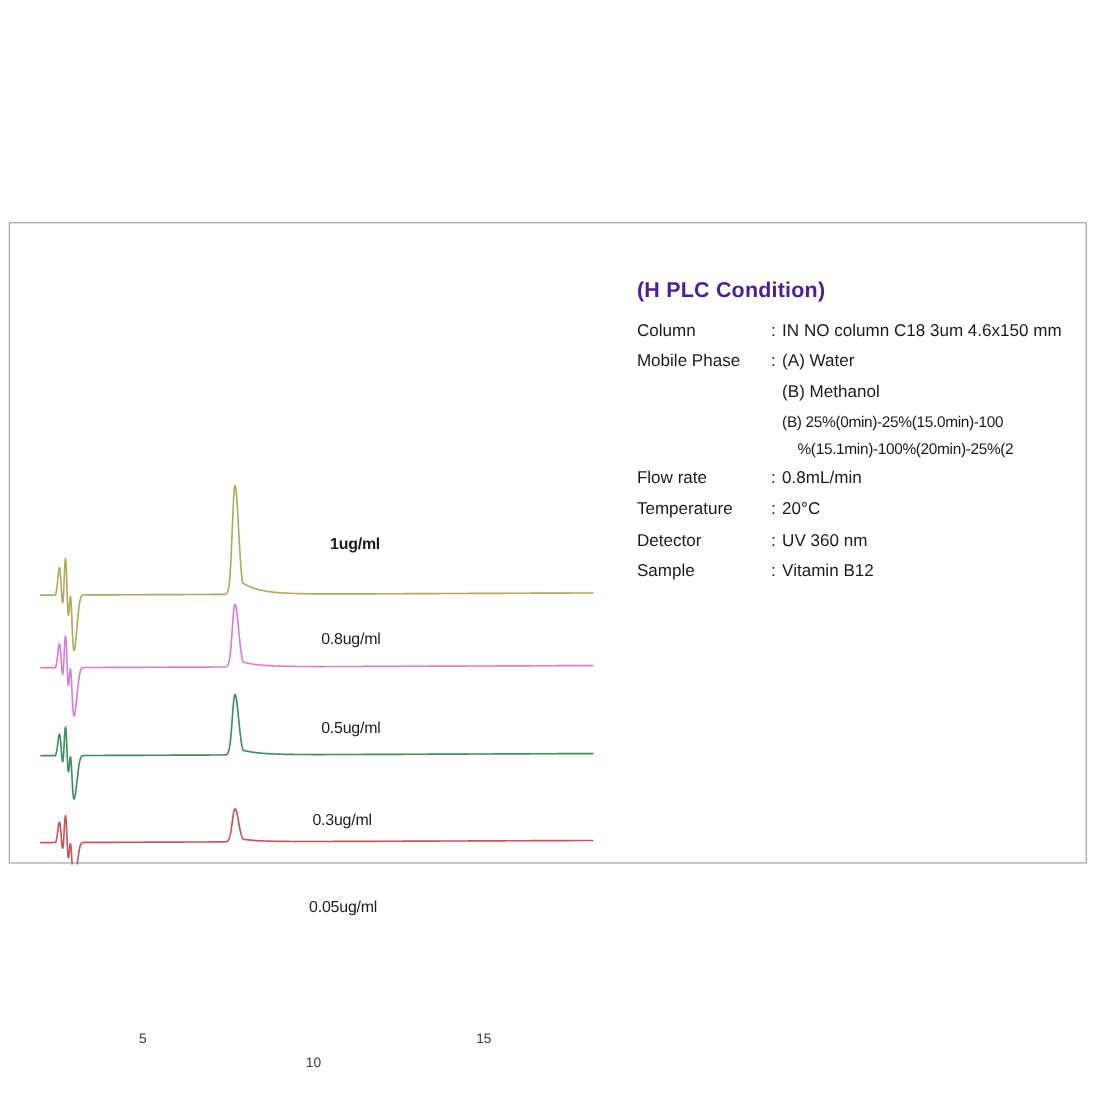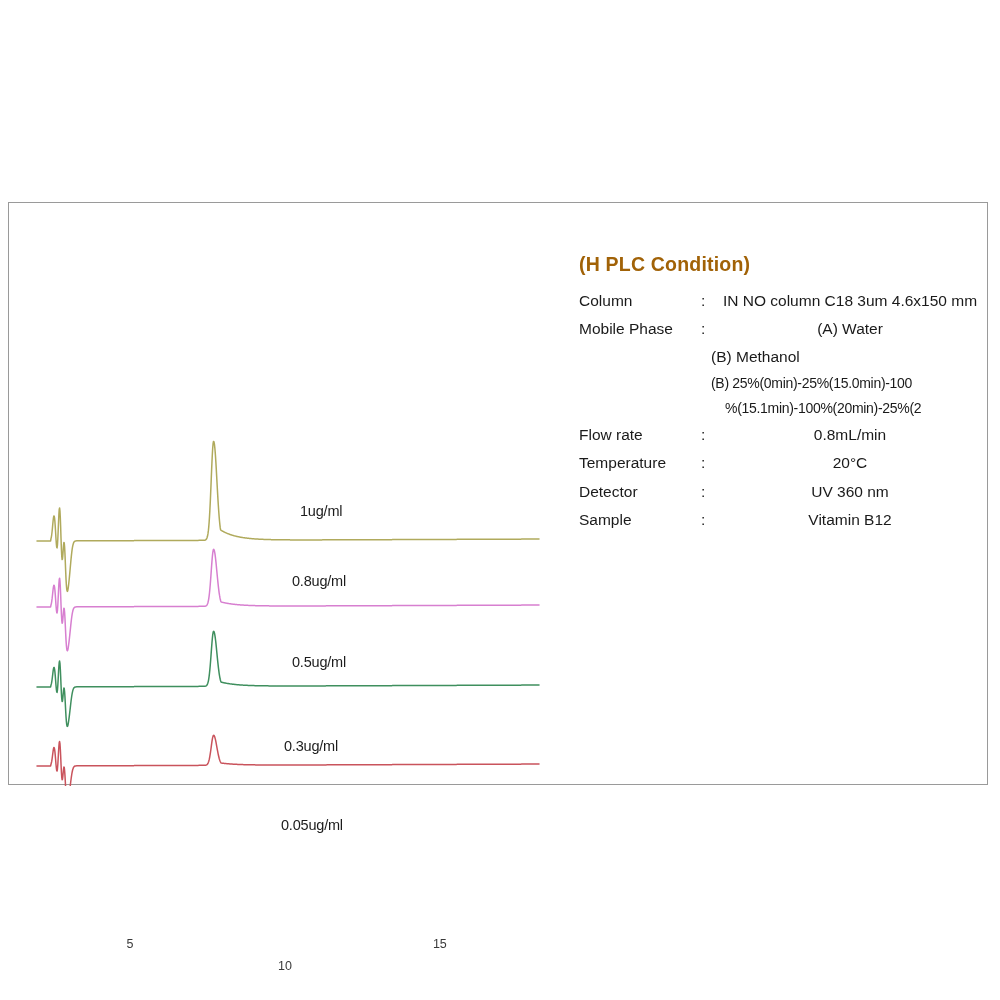--- a/index.html
+++ b/index.html
@@ -61,21 +61,21 @@
   
   #conditions-panel {
     position: absolute;
     left: 570px;
     top: 50px;
     width: 410px;
   }
   #conditions-title {
     font-size: 19.5px;
     font-weight: bold;
-    color: #a16207;
+    color: #4c1d95;
     letter-spacing: 0.2px;
     margin-bottom: 15px;
     font-family: "Liberation Sans", sans-serif;
   }
   .cond-row {
     display: flex;
     align-items: flex-start;
     margin-bottom: 9px;
     font-size: 15.5px;
     color: #1a1a1a;
@@ -86,21 +86,20 @@
     flex: 0 0 122px;
     white-space: nowrap;
   }
   .cond-sep {
     width: 10px;
     flex: 0 0 10px;
   }
   .cond-val {
     flex: 1 1 auto;
     white-space: nowrap;
-    text-align: center;
   }
   
   .cond-cont {
     margin-left: 132px;
     font-size: 15.5px;
     color: #1a1a1a;
     margin-bottom: 9px;
     white-space: nowrap;
   }
   .cond-cont.small {
@@ -142,21 +141,21 @@
             <line x1="337.87654320987656" y1="723" x2="337.87654320987656" y2="728" stroke="#4d4d4d" stroke-width="1.1"></line>
             <line x1="368.8641975308642" y1="723" x2="368.8641975308642" y2="728" stroke="#4d4d4d" stroke-width="1.1"></line>
             <line x1="399.8518518518519" y1="723" x2="399.8518518518519" y2="728" stroke="#4d4d4d" stroke-width="1.1"></line>
             <line x1="430.8395061728395" y1="723" x2="430.8395061728395" y2="732" stroke="#4d4d4d" stroke-width="1.4"></line>
             <line x1="461.8271604938272" y1="723" x2="461.8271604938272" y2="728" stroke="#4d4d4d" stroke-width="1.1"></line>
             <line x1="492.81481481481484" y1="723" x2="492.81481481481484" y2="728" stroke="#4d4d4d" stroke-width="1.1"></line>
             <line x1="523.8024691358025" y1="723" x2="523.8024691358025" y2="728" stroke="#4d4d4d" stroke-width="1.1"></line>
           </g>
       </svg>
       <div id="trace-labels">
-          <div class="trace-label" style="left: 291px; top: 300px;">1ug/ml</div>
+          <div class="trace-label" style="left: 291px; top: 284px; font-weight: bold;">1ug/ml</div>
           <div class="trace-label" style="left: 283px; top: 370px;">0.8ug/ml</div>
           <div class="trace-label" style="left: 283px; top: 451px;">0.5ug/ml</div>
           <div class="trace-label" style="left: 275px; top: 535px;">0.3ug/ml</div>
           <div class="trace-label" style="left: 272px; top: 614px;">0.05ug/ml</div>
         </div>
       <div id="axis-labels">
           <div class="axis-tick-label" style="left: 120.963px; top: 734px;">5</div>
           <div class="axis-tick-label" style="left: 275.901px; top: 756px;">10</div>
           <div class="axis-tick-label" style="left: 430.84px; top: 734px;">15</div>
         </div>

